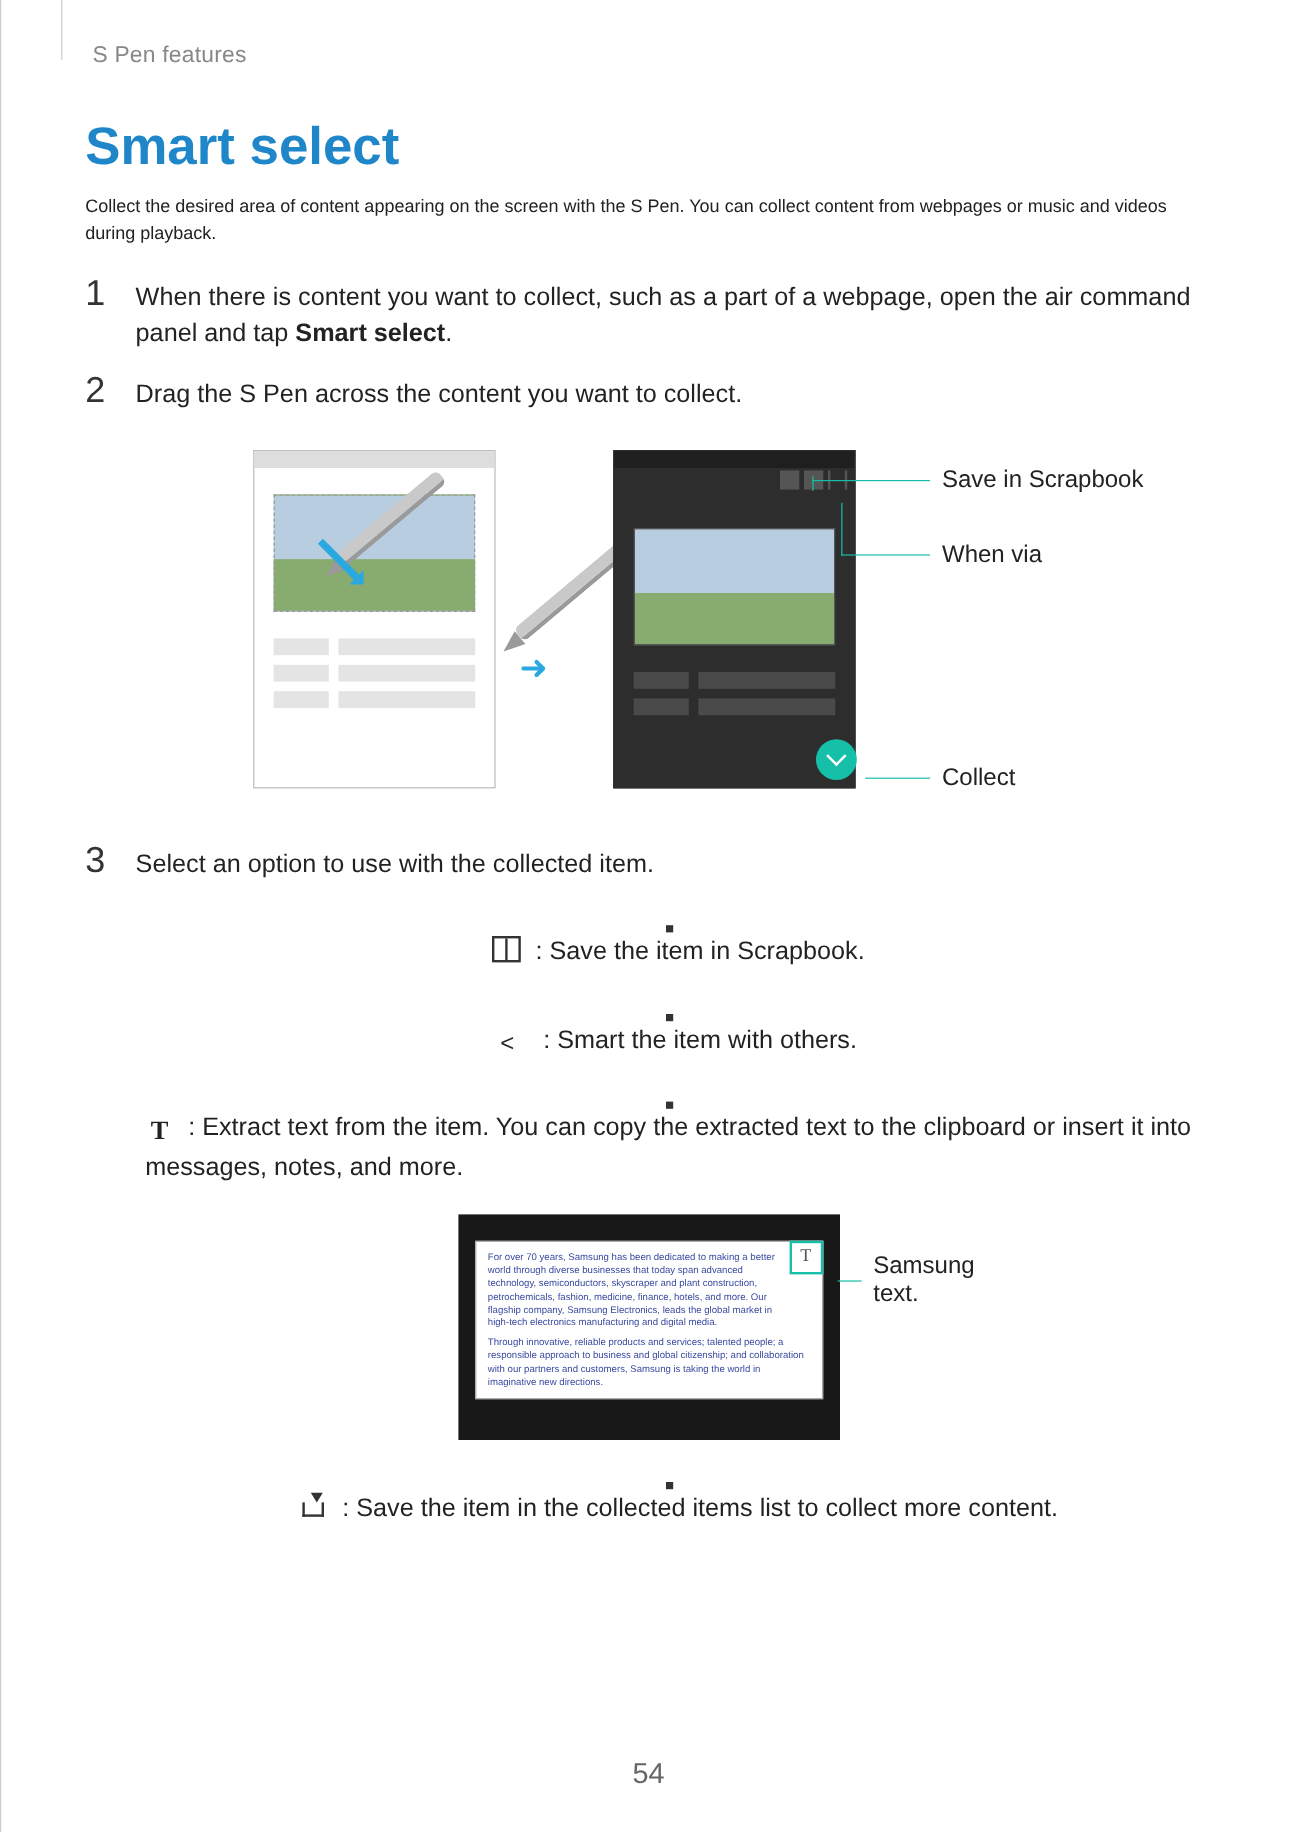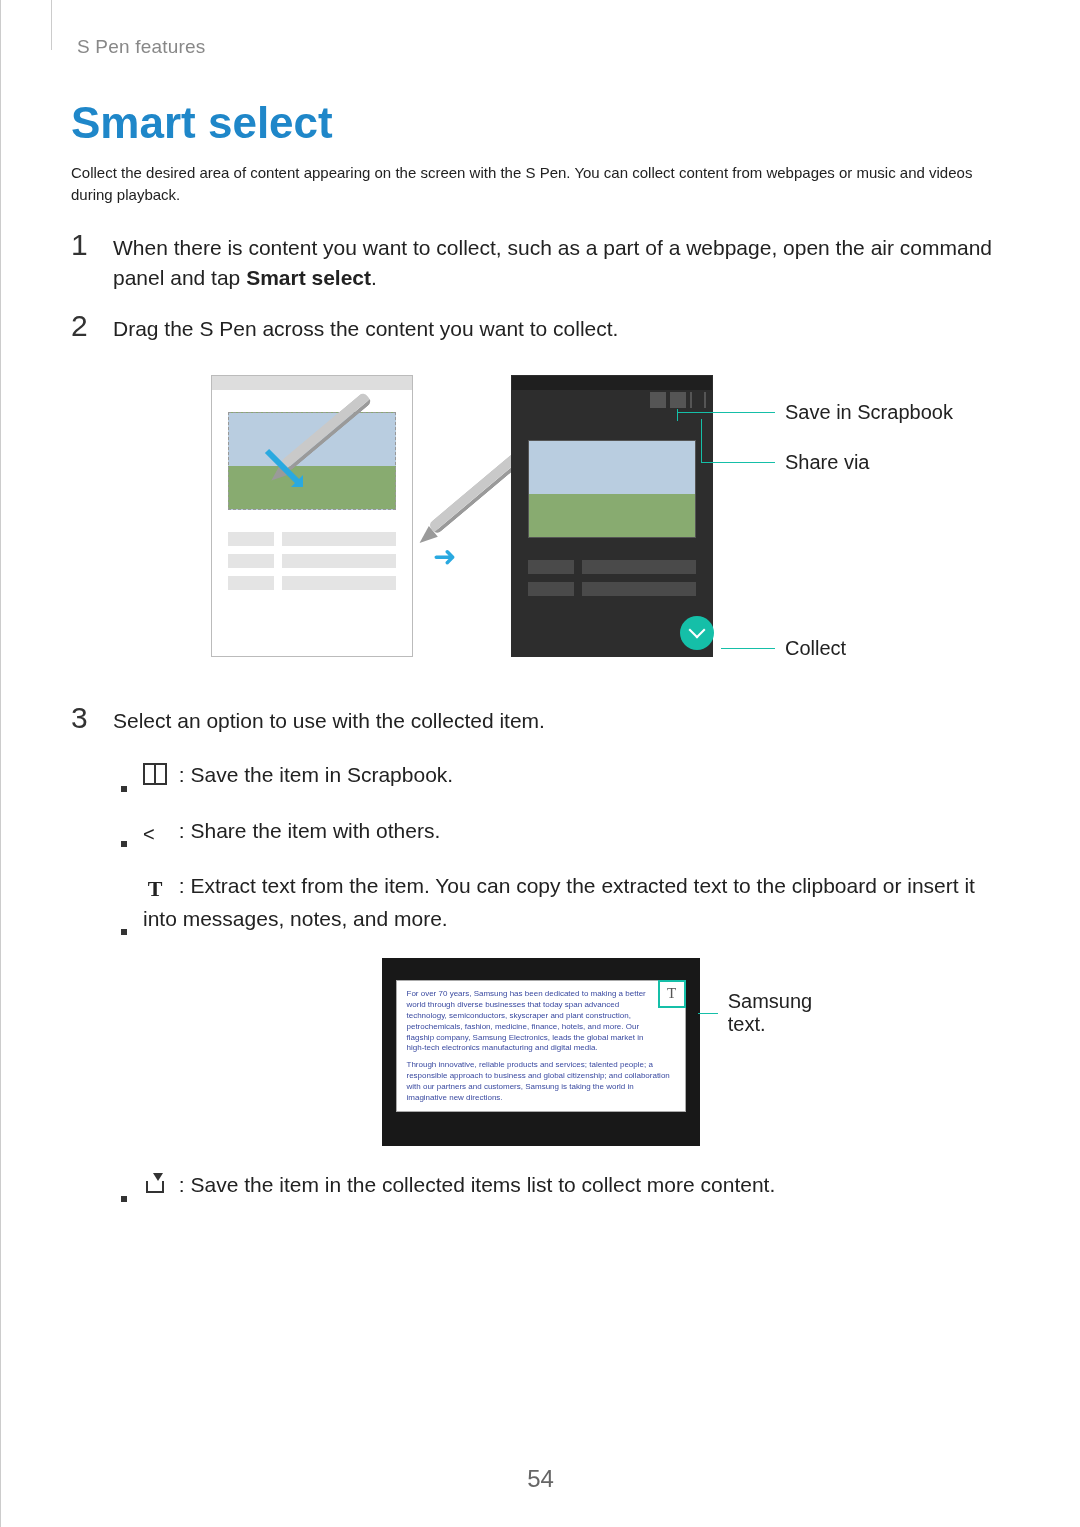--- a/index.html
+++ b/index.html
@@ -185,41 +185,42 @@
   .callout .line {
     border-top: 1px solid #15bfa8;
     position: relative;
   }
   .callout .line::before {
     content:"";
     position:absolute;
     left:0; top:-4px;
     border-left: 1px solid #15bfa8;
   }
-  .co1 { left: 476px; top: 36px; }
+  .co1 { left: 476px; top: 24px; }
   .co1 .line { width: 98px; margin-right: 10px; }
   .co1 .line::before { height: 12px; }
   .co2 { left: 500px; top: 86px; }
   .co2 .line { width: 74px; margin-right: 10px; }
   .co2 .line::before { height: 44px; top:-44px; }
   .co3 { left: 520px; top: 272px; }
   .co3 .line { width: 54px; margin-right: 10px; }
 
   
   .options {
     list-style: none;
     padding: 0;
     margin: 14px 0 0 50px;
   }
   .options > li {
     display: flex;
-    align-items: flex-end;
+    align-items: center;
     font-size: 21px;
     line-height: 1.55;
     margin: 23px 0;
+    flex-direction: column;
   }
   .options > li .dot {
     width: 6px; height: 6px; background: #333; border-radius: 0;
     margin: 12px 16px 0 0;
     flex: 0 0 6px;
   }
   .icon-box {
     display: inline-block;
     width: 24px;
     height: 22px;
@@ -365,21 +366,21 @@
         </div>
       <div class="collect-btn"></div>
     </div>
 
     <div class="callout co1">
       <span class="line"></span>
         <span>Save in Scrapbook</span>
     </div>
     <div class="callout co2">
       <span class="line"></span>
-        <span>Share via</span>
+        <span>When via</span>
     </div>
     <div class="callout co3">
       <span class="line"></span>
         <span>Collect</span>
     </div>
   </div>
 
   <ol class="steps">
     <li>
       <div class="step-num">3</div>
@@ -390,21 +391,21 @@
   <ul class="options">
     <li>
       <span class="dot"></span>
       <div>
         <span class="icon-box i-scrap"></span><span> : Save the item in </span><span class="bold">Scrapbook</span><span>.</span>
       </div>
     </li>
     <li>
       <span class="dot"></span>
       <div>
-        <span class="icon-box" style="font-size:20px;">&lt;</span><span> : Share the item with others.</span>
+        <span class="icon-box" style="font-size:20px;">&lt;</span><span> : Smart the item with others.</span>
       </div>
     </li>
     <li>
       <span class="dot"></span>
       <div>
         <span class="icon-box i-T">T</span><span> : Extract text from the item. You can copy the extracted text to the clipboard or insert it into messages, notes, and more.</span>
       </div>
     </li>
   </ul>
 

